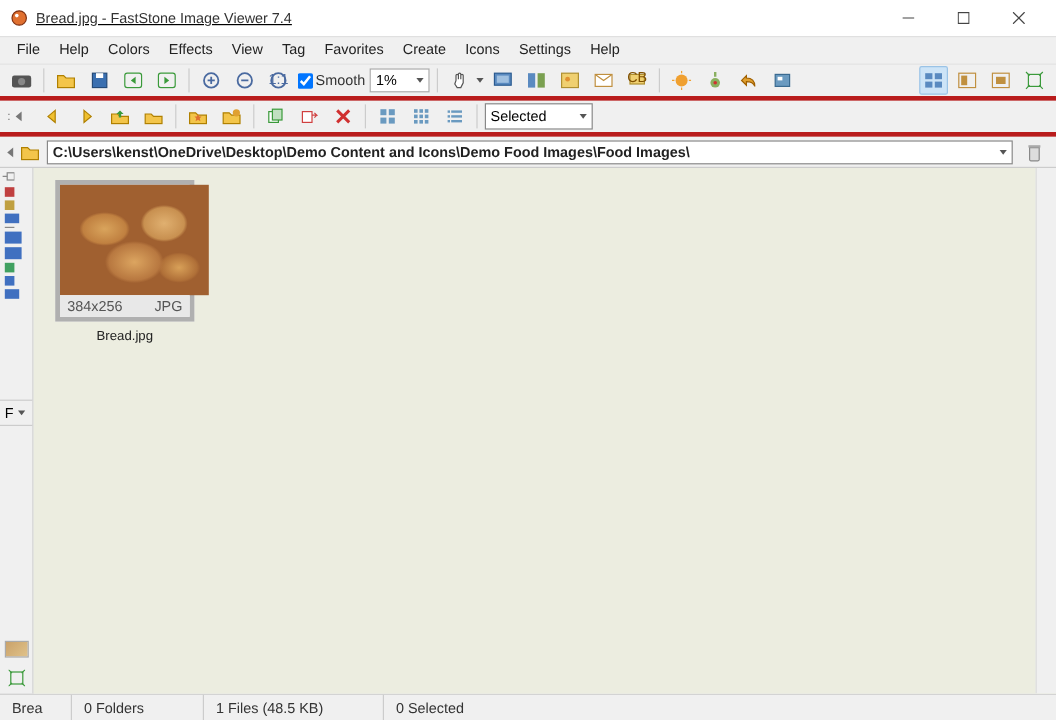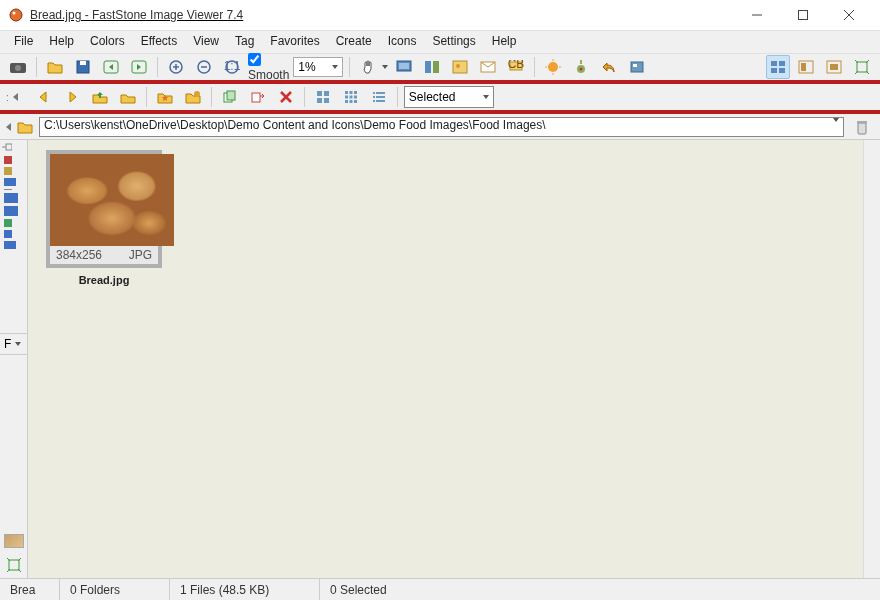--- a/index.html
+++ b/index.html
@@ -17,28 +17,28 @@
 .menu-item { padding:3px 8px; color:#222; cursor:default; }
 
 
 .toolbar { height:30px; display:flex; align-items:center; padding:2px 6px; gap:4px; background:#f0f0f0; border-bottom:4px solid #b91c1c; }
 .toolbar2 { height:30px; }
 .tb-btn { width:24px; height:24px; display:flex; align-items:center; justify-content:center; border:1px solid transparent; border-radius:2px; }
 .tb-btn.active { background:#cde4f7; border-color:#9ac3e6; }
 .tb-sep { width:1px; height:20px; background:#ccc; margin:0 2px; }
 .tb-spacer { flex:1; }
 .zoom-input { width:50px; height:20px; border:1px solid #aaa; background:#fff; font-size:11px; padding:0 4px; display:flex; align-items:center; justify-content:space-between; }
-.smooth { display:flex; gap:2px; font-size:11px; color:#333;flex-direction:column; }
+.smooth { display:flex; align-items:center; gap:2px; font-size:11px; color:#333; }
 .smooth input { width:13px; height:13px; }
 
 .combo { height:22px; border:1px solid #888; background:#fff; display:flex; align-items:center; padding:0 4px; font-size:11px; }
 .combo .drop { margin-left:auto; }
 
 .pathbar { height:26px; display:flex; align-items:center; padding:0 6px; gap:6px; background:#f0f0f0; border-bottom:1px solid #ccc; }
-.path-input { flex:1; height:20px; border:1px solid #888; background:#fff; display:flex; padding:0 4px; font-size:11px; color:#222; }
+.path-input { flex:1; height:20px; border:1px solid #888; background:#fff; display:flex; align-items:center; padding:0 4px; font-size:11px; color:#222;font-weight:bold; }
 
 
 .body-row { flex:1; display:flex; min-height:0; }
 .left-strip { width:28px; background:#f0f0f0; border-right:1px solid #ccc; display:flex; flex-direction:column; }
 .left-top { flex:0 0 auto; padding:2px; font-size:10px; color:#555; }
 .left-marks { flex:1; display:flex; flex-direction:column; gap:3px; padding:2px 4px; }
 .left-marks span { width:8px; height:8px; }
 .left-f { height:22px; border-top:1px solid #ccc; border-bottom:1px solid #ccc; display:flex; align-items:center; padding-left:4px; font-size:11px; }
 .left-thumb { width:20px; height:14px; margin:4px auto; background:linear-gradient(135deg,#caa26a,#e0c28a); border:1px solid #aaa; }
 .left-fit { width:18px; height:18px; margin:4px auto; display:flex; align-items:center; justify-content:center; }
@@ -48,21 +48,21 @@
 .thumb-box { width:132px; display:flex; flex-direction:column; align-items:center; }
 .thumb-frame { width:116px; border:4px solid #b0b0b0; background:#fff; padding:0; }
 .thumb-img { width:124px; height:92px; background:
   radial-gradient(ellipse 30px 20px at 30% 40%,#d9a45c 0%,#c08040 60%,transparent 70%),
   radial-gradient(ellipse 28px 22px at 70% 35%,#e0b070 0%,#c89050 60%,transparent 70%),
   radial-gradient(ellipse 35px 25px at 50% 70%,#dca560 0%,#b87840 60%,transparent 70%),
   radial-gradient(ellipse 25px 18px at 80% 75%,#d8a058 0%,#b07038 60%,transparent 70%),
   #a06030;
 }
 .thumb-meta { height:18px; background:#e8e8e8; display:flex; justify-content:space-between; align-items:center; padding:0 6px; font-size:10px; color:#555; }
-.thumb-name { margin-top:6px; font-size:11px; color:#222;font-weight:bold; }
+.thumb-name { margin-top:6px; font-size:11px; color:#222; }
 
 
 .scroll-v { position:absolute; right:0; top:0; bottom:0; width:17px; background:#f0f0f0; border-left:1px solid #ddd; }
 
 
 .statusbar { height:22px; border-top:1px solid #ccc; background:#f0f0f0; display:flex; align-items:flex-end; font-size:11px; color:#333; }
 .status-cell { padding:0 10px; border-right:1px solid #ccc; height:100%; display:flex; align-items:center; }
 .status-cell.flex { flex:1; border-right:none; }
 
 svg { display:block; }

